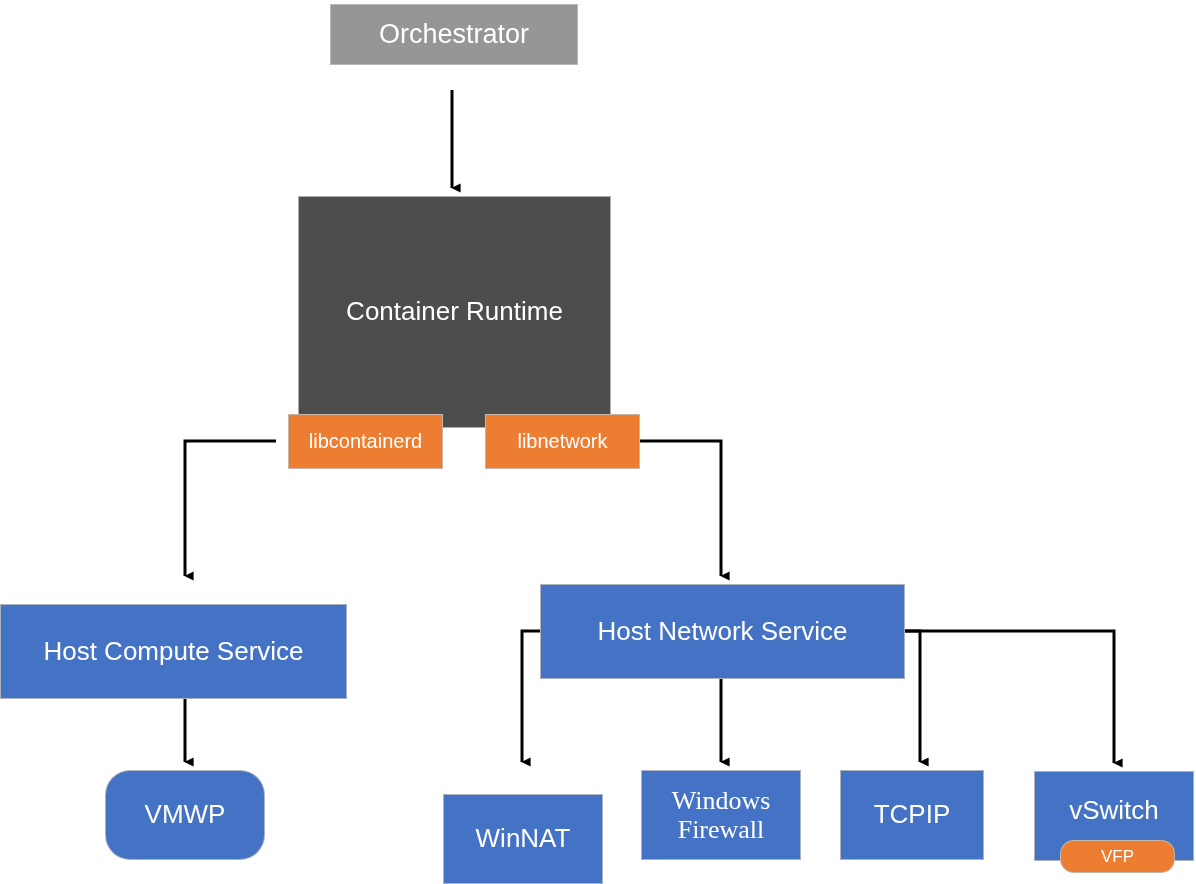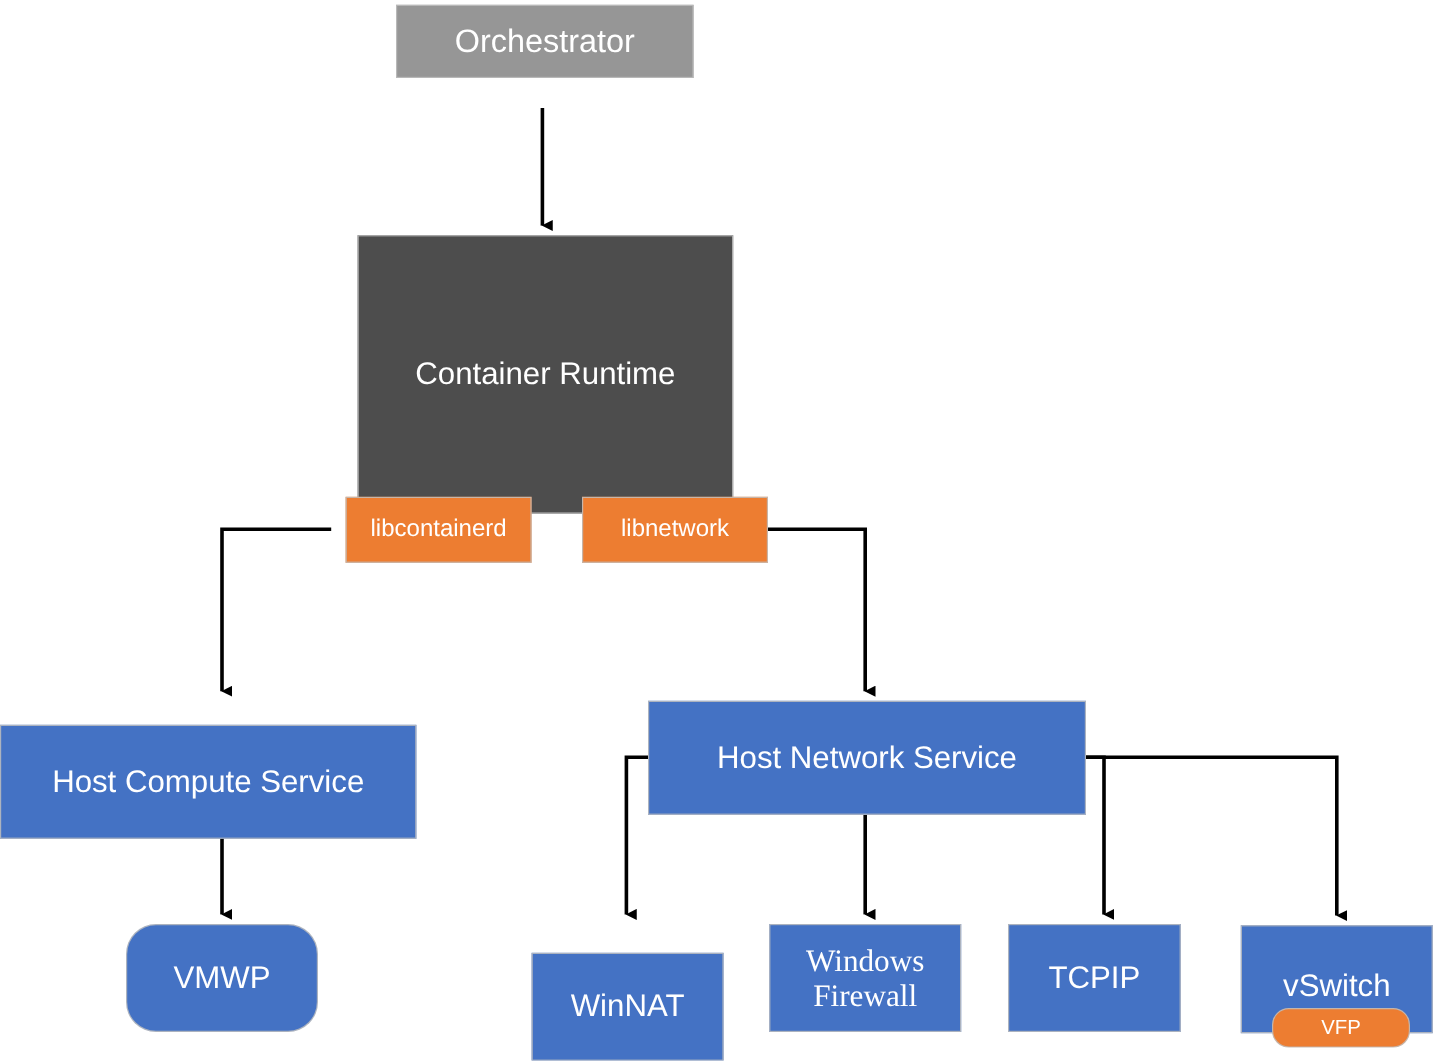--- a/index.html
+++ b/index.html
@@ -115,21 +115,21 @@
 
   <div class="node blue fs-md" style="left:641px; top:770px; width:160px; height:90px;font-family:Liberation Serif, serif;">
     <span class="node-label">Windows
 Firewall</span>
   </div>
 
   <div class="node blue fs-md" style="left:840px; top:770px; width:144px; height:90px;">
     <span class="node-label">TCPIP</span>
   </div>
 
-  <div class="node blue fs-md" style="left:1034px; top:771px; width:160px; height:90px; align-items:flex-start; padding-top:35px;text-align:center;">
+  <div class="node blue fs-md" style="left:1034px; top:771px; width:160px; height:90px; align-items:flex-start; padding-top:24px;text-align:center;">
     <span class="node-label">vSwitch</span>
   </div>
 
   <div class="node orange fs-xs" style="left:1060px; top:840px; width:115px; height:33px;border-radius:14px;">
     <span class="node-label">VFP</span>
   </div>
 
 </div>
 
 </body></html>

